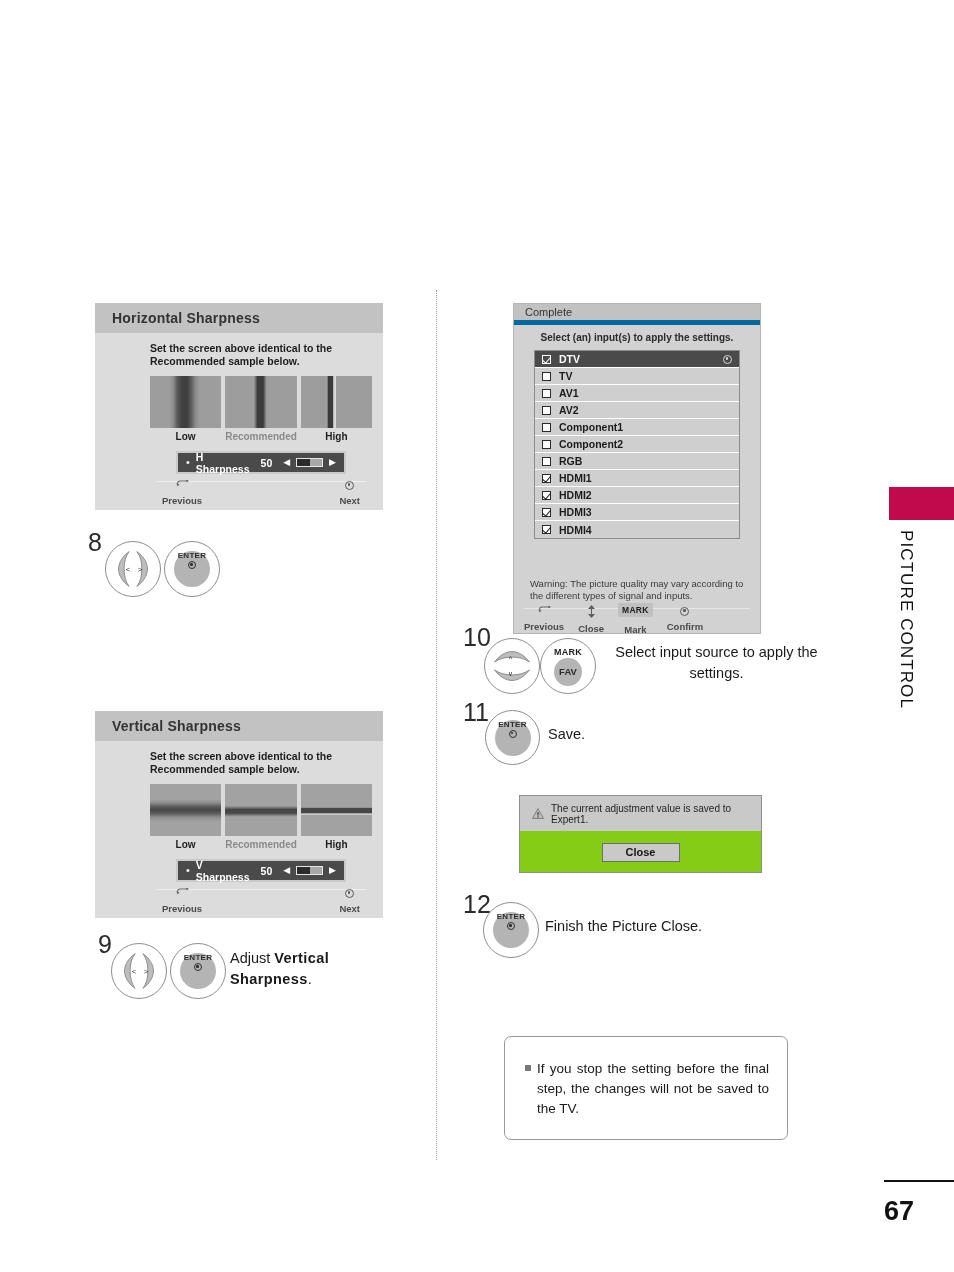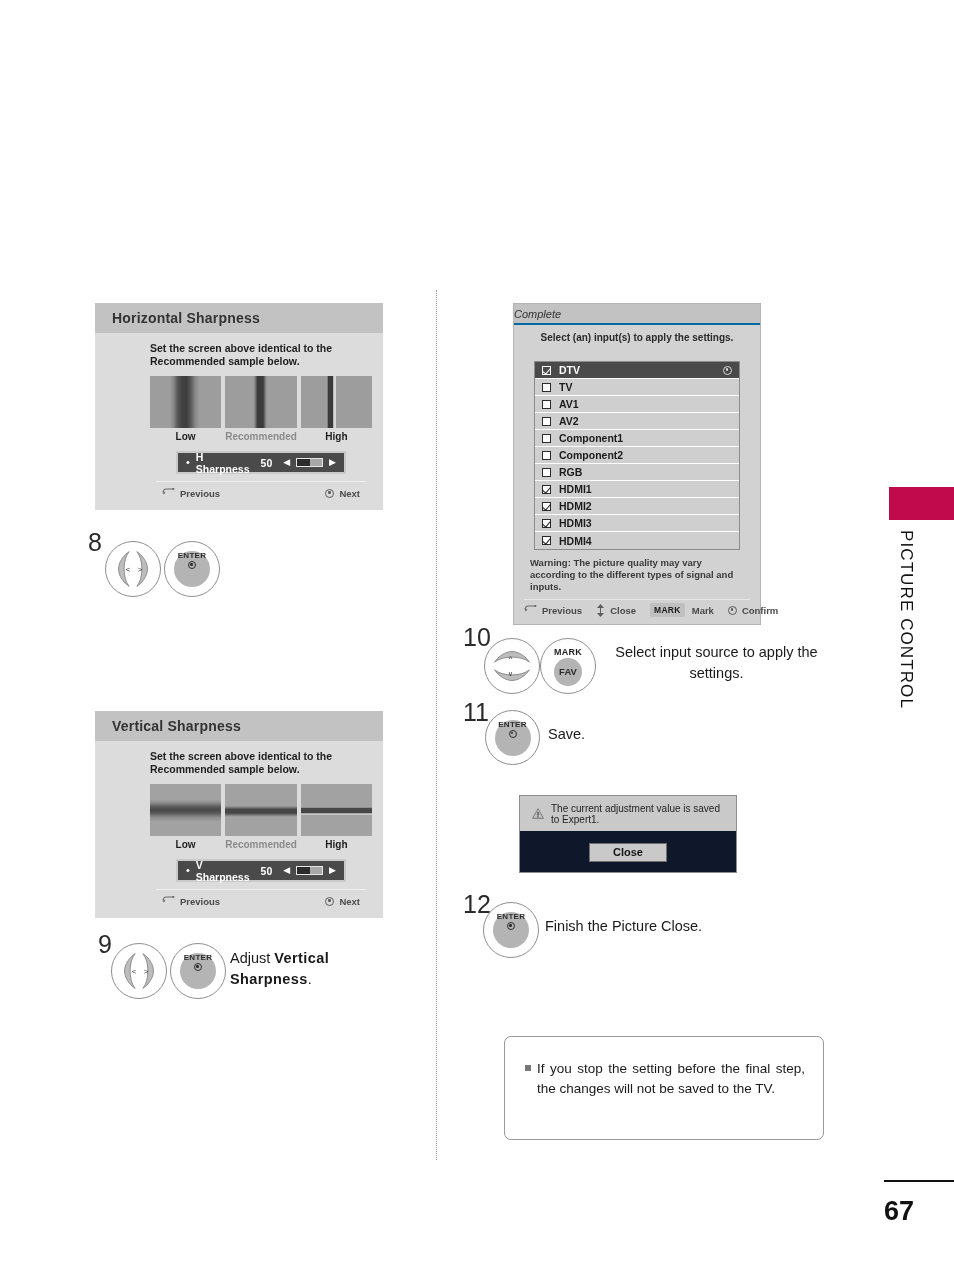--- a/index.html
+++ b/index.html
@@ -154,21 +154,21 @@
 
   .osd-foot {
     margin: 7px 6px 0 6px;
     border-top: 1px solid #efefef;
     height: 23px;
     display: flex; align-items: center; justify-content: space-between;
     padding: 0 6px;
   }
   .foot-item {
     display: flex; align-items: center; gap: 5px;
-    font-size: 9.5px; color: #4a4a4a; font-weight: bold;
+    font-size: 9.5px; color: #4a4a4a; font-weight: bold; flex-direction: column;
   }
 
   
   .icon-return { width: 13px; height: 10px; display: block; }
   .icon-enter {
     width: 9px; height: 9px; border-radius: 50%;
     border: 1.6px solid #5a5a5a; background: transparent;
     position: relative; display: inline-block;
   }
   .icon-enter::after {
@@ -180,26 +180,26 @@
 
   
   #complete {
     position: absolute; left: 513px; top: 303px;
     width: 248px;
     background: #d2d2d2;
     border: 1px solid #b4b4b4;
   }
   #complete .c-head {
     height: 21px; background: #c2c2c2;
-    display: flex; align-items: center; 
-    font-size: 11px; color: #333; border-bottom: 2px solid #0369a1; font-style: italic;
+    display: flex; align-items: center; padding-left: 11px;
+    font-size: 11px; color: #333; border-bottom: 5px solid #0369a1;
   }
   #complete .c-sub {
     text-align: center; font-size: 10px; font-weight: bold;
-    color: #2a2a2a; padding: 7px 0 18px 0;
+    color: #2a2a2a; padding: 7px 0 7px 0;
   }
   #inputlist {
     margin: 0 20px; border: 1px solid #8c8c8c;
     background: #ffffff;
   }
   .input-row {
     height: 17px; display: flex; align-items: center;
     padding-left: 7px; gap: 8px;
     background: #cfcfcf;
     border-bottom: 1px solid #ffffff;
@@ -225,39 +225,39 @@
   .row-enter {
     margin-left: auto; margin-right: 7px;
     width: 9px; height: 9px; border-radius: 50%;
     border: 1.5px solid #d8d8d8; position: relative;
   }
   .row-enter::after {
     content: ""; position: absolute; left: 1.7px; top: 1.7px;
     width: 2.6px; height: 2.6px; border-radius: 50%; background: #d8d8d8;
   }
   #c-warn {
-    font-size: 9.5px; font-weight: bold; color: #3a3a3a;
-    line-height: 12px; padding: 7px 16px 0 16px;
+    font-size: 9.5px; font-weight: normal; color: #3a3a3a;
+    line-height: 12px; padding: 7px 16px 0 16px; margin-top: 32px;
   }
   #c-foot {
     margin: 6px 10px 4px 10px;
     border-top: 1px solid #e8e8e8;
     height: 21px; display: flex; align-items: center; gap: 14px;
   }
   .mark-key {
     background: #c0c0c0; border-radius: 2px;
     font-size: 8.5px; font-weight: bold; color: #1b1b1b;
     padding: 2px 4px; letter-spacing: .3px;
   }
 
   
   #save-dialog {
     position: absolute; left: 519px; top: 795px;
-    width: 218px; height: 78px;
-    background: #0f172a; border: 1px solid #8e8e8e;
+    width: 243px; height: 78px;
+    background: #84cc16; border: 1px solid #8e8e8e;
   }
   #save-dialog .sd-top {
     height: 35px; background: #c9c9c9;
     display: flex; align-items: center; gap: 7px;
     padding: 0 8px 0 12px;
     font-size: 10px; color: #1f1f1f;
   }
   .warn-tri { width: 12px; height: 11px; flex: 0 0 auto; }
   #save-dialog .sd-bot {
     height: 42px; display: flex; align-items: center; justify-content: center;
@@ -265,21 +265,21 @@
   #close-btn {
     background: #c9c9c9; border: 1px solid #6e6e6e;
     width: 78px; height: 19px;
     font-size: 11px; font-weight: bold; color: #141414;
     display: flex; align-items: center; justify-content: center;
   }
 
   
   #note-box {
     position: absolute; left: 504px; top: 1036px;
-    width: 320px; height: 104px;
+    width: 284px; height: 104px;
     border: 1px solid #9a9a9a; border-radius: 7px;
     background: #fff;
     padding: 22px 18px 0 18px;
   }
   #note-box .bullet {
     position: absolute; left: 20px; top: 28px;
     width: 6px; height: 6px; background: #777;
   }
   #note-text {
     margin-left: 14px;

